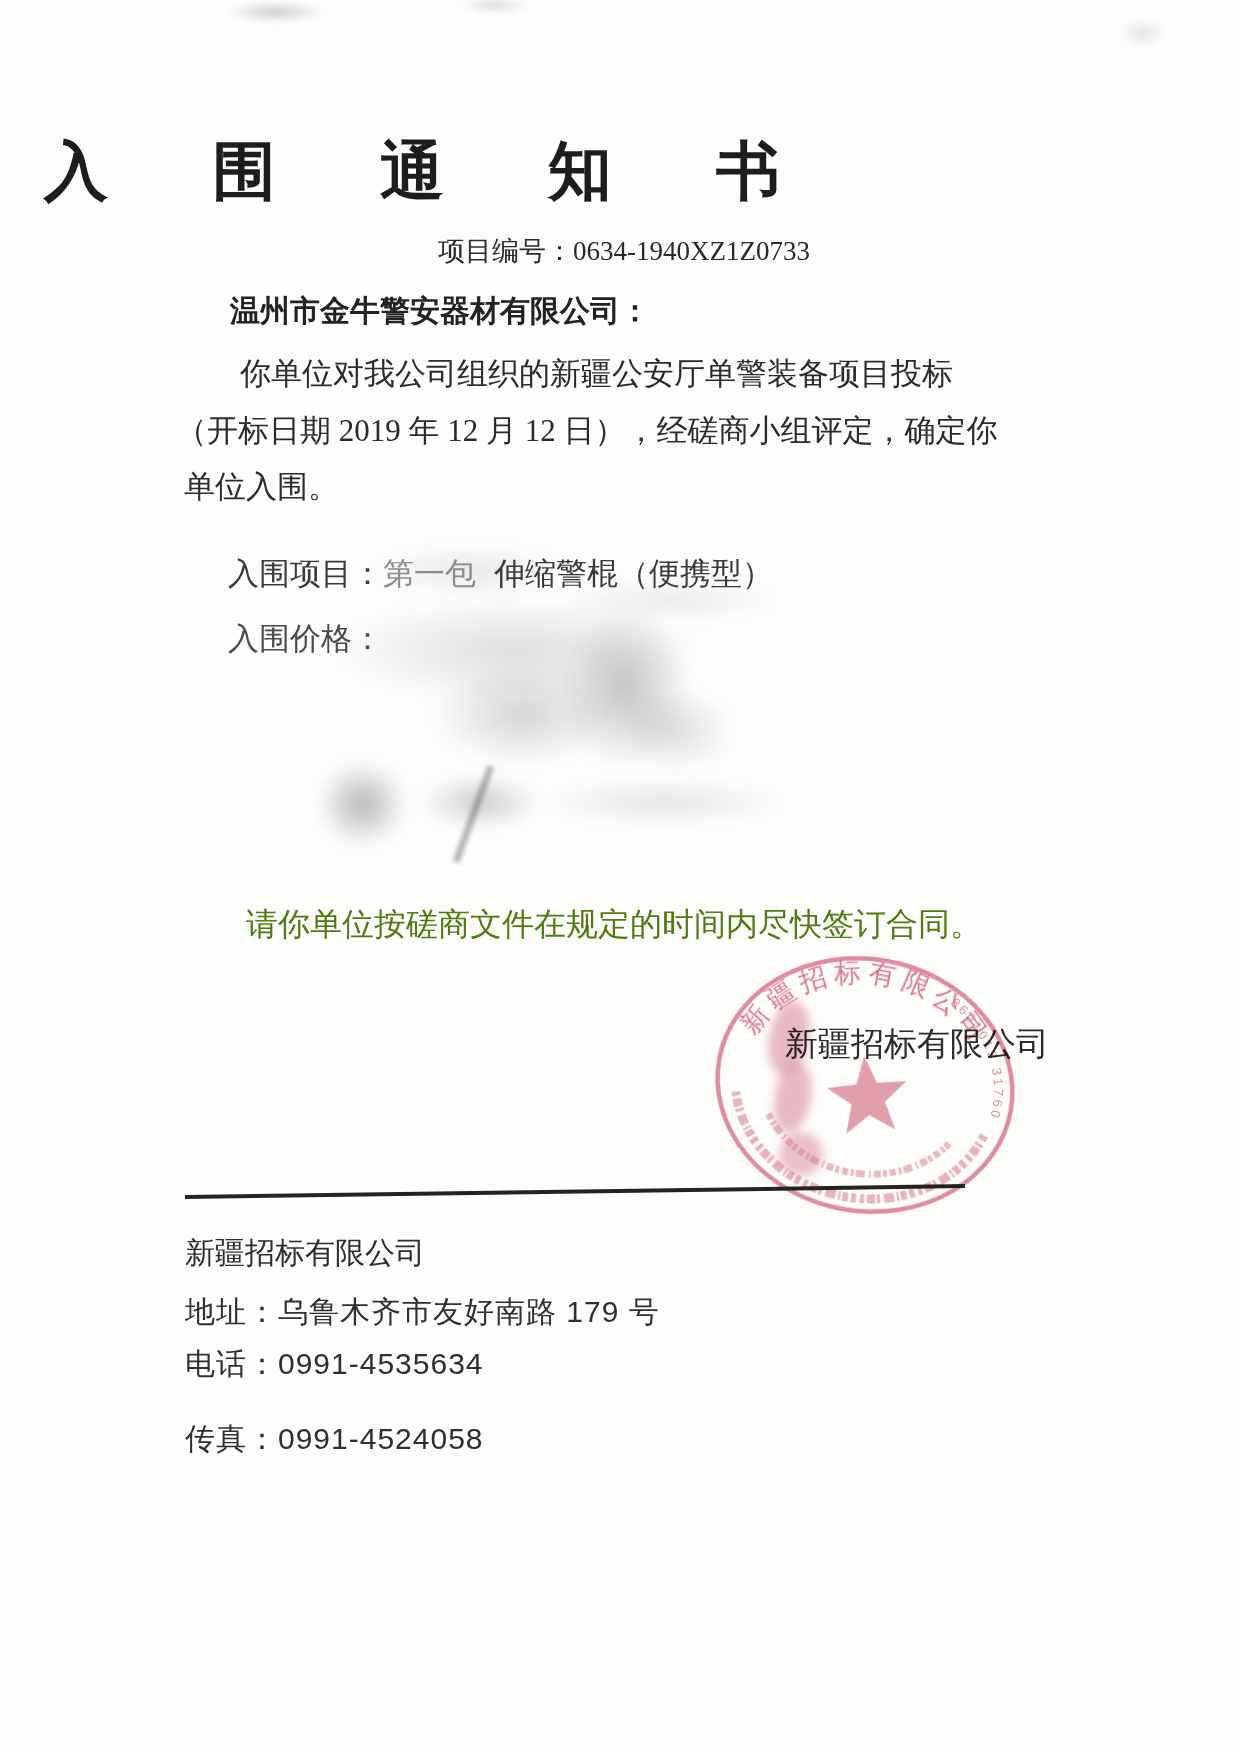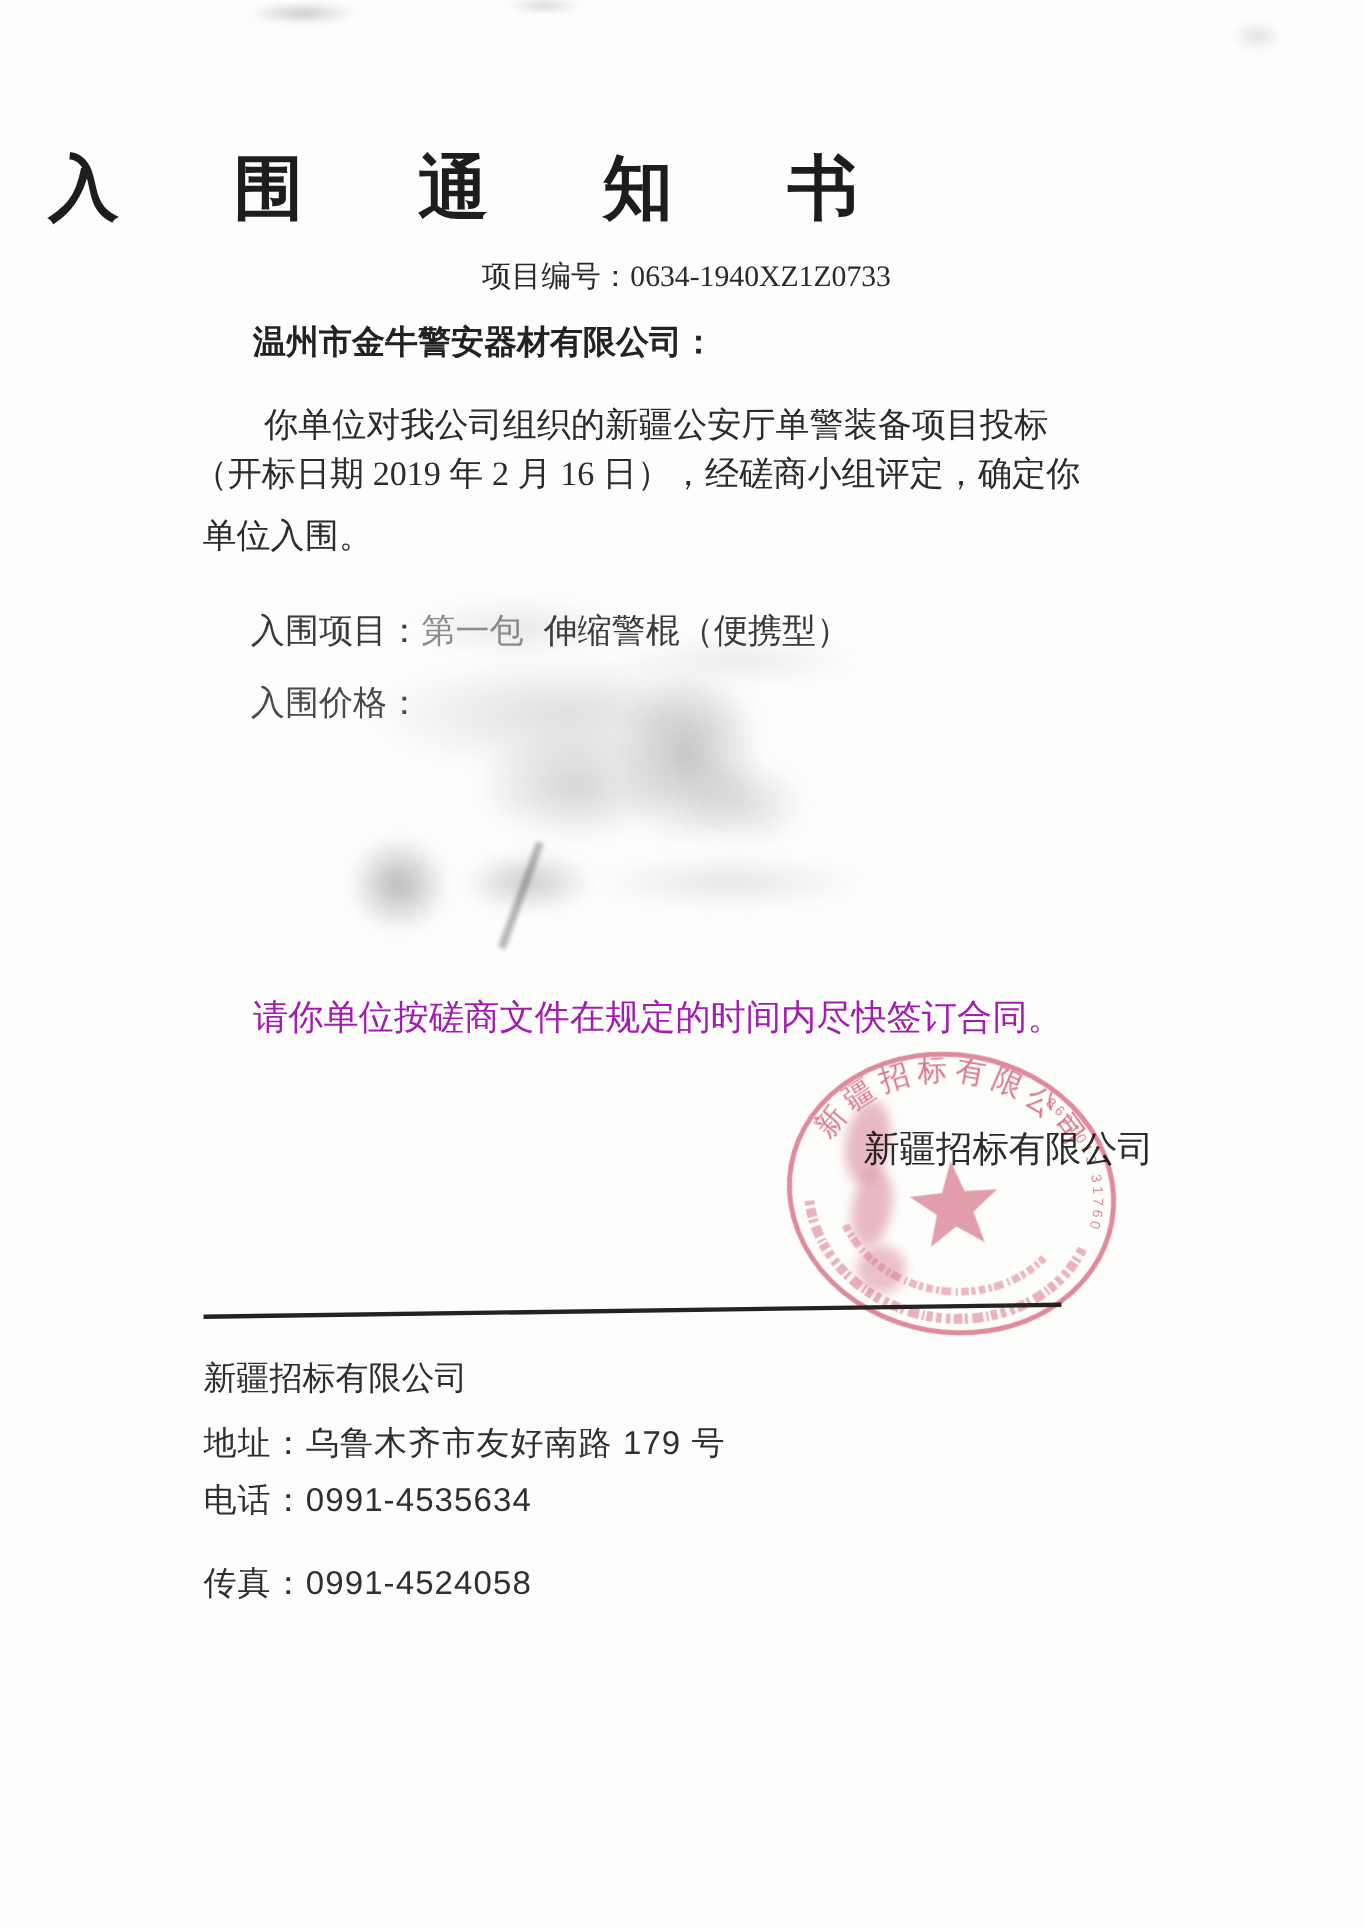--- a/index.html
+++ b/index.html
@@ -14,27 +14,27 @@
     left:0;top:128px;width:1240px;
     font-size:64px;font-weight:700;letter-spacing:44px;padding-left:44px;
     box-sizing:border-box;color:#1d1d1d;
   }
   .proj{
     left:0;top:233px;width:1240px;text-align:center;font-size:27px;
     color:#2a2a2a;transform:translateX(4px);
   }
   .addressee{left:185px;top:291px;font-size:30px;font-weight:700;color:#222;margin-left:45px;}
   .body-line{font-size:31px;color:#2b2b2b;}
-  .b1{left:240px;top:365px;}
+  .b1{left:240px;top:353px;}
   .b2{left:176px;top:410px;}
   .b3{left:184px;top:466px;}
   .item-line{left:228px;top:553px;font-size:31px;color:#3a3a3a;}
   .pkg{color:#8d8d8d;filter:blur(.5px);margin-right:18px;}
   .price-line{left:228px;top:618px;font-size:31px;color:#4a4a4a;}
-  .closing{left:230px;top:903px;font-size:32px;color:#a21caf;}
+  .closing{left:246px;top:903px;font-size:32px;color:#4d7c0f;}
   .sig-company{left:785px;top:1022px;font-size:33px;color:#2b2b2b;}
   .sig-date{left:777px;top:1088px;font-size:34px;color:#2b2b2b;}
   .rule{
     left:185px;top:1195px;width:780px;height:4px;background:#232323;
     transform:rotate(-0.8deg);transform-origin:left center;
   }
   .f-company{left:185px;top:1233px;font-size:30px;color:#2d2d2d;}
   .f-sans{
     font-family:"Liberation Sans","DejaVu Sans",sans-serif;
     font-size:30px;color:#2f2f2f;letter-spacing:1px;
@@ -64,21 +64,21 @@
 
   <div class="abs title">入  围  通  知  书</div>
 
   <div class="abs proj">
     <span>项目编号：</span><span>0634-1940XZ1Z0733</span>
   </div>
 
   <div class="abs addressee">温州市金牛警安器材有限公司：</div>
 
   <div class="abs body-line b1">你单位对我公司组织的新疆公安厅单警装备项目投标</div>
-  <div class="abs body-line b2">（开标日期 2019 年 2 月 16 日），经磋商小组评定，确定你</div>
+  <div class="abs body-line b2">（开标日期 2019 年 12 月 12 日），经磋商小组评定，确定你</div>
   <div class="abs body-line b3">单位入围。</div>
 
   <div class="abs item-line">
     <span>入围项目：</span><span class="pkg">第一包</span><span>伸缩警棍（便携型）</span>
   </div>
 
   <div class="abs price-line">
     <span>入围价格：</span>
   </div>
 

